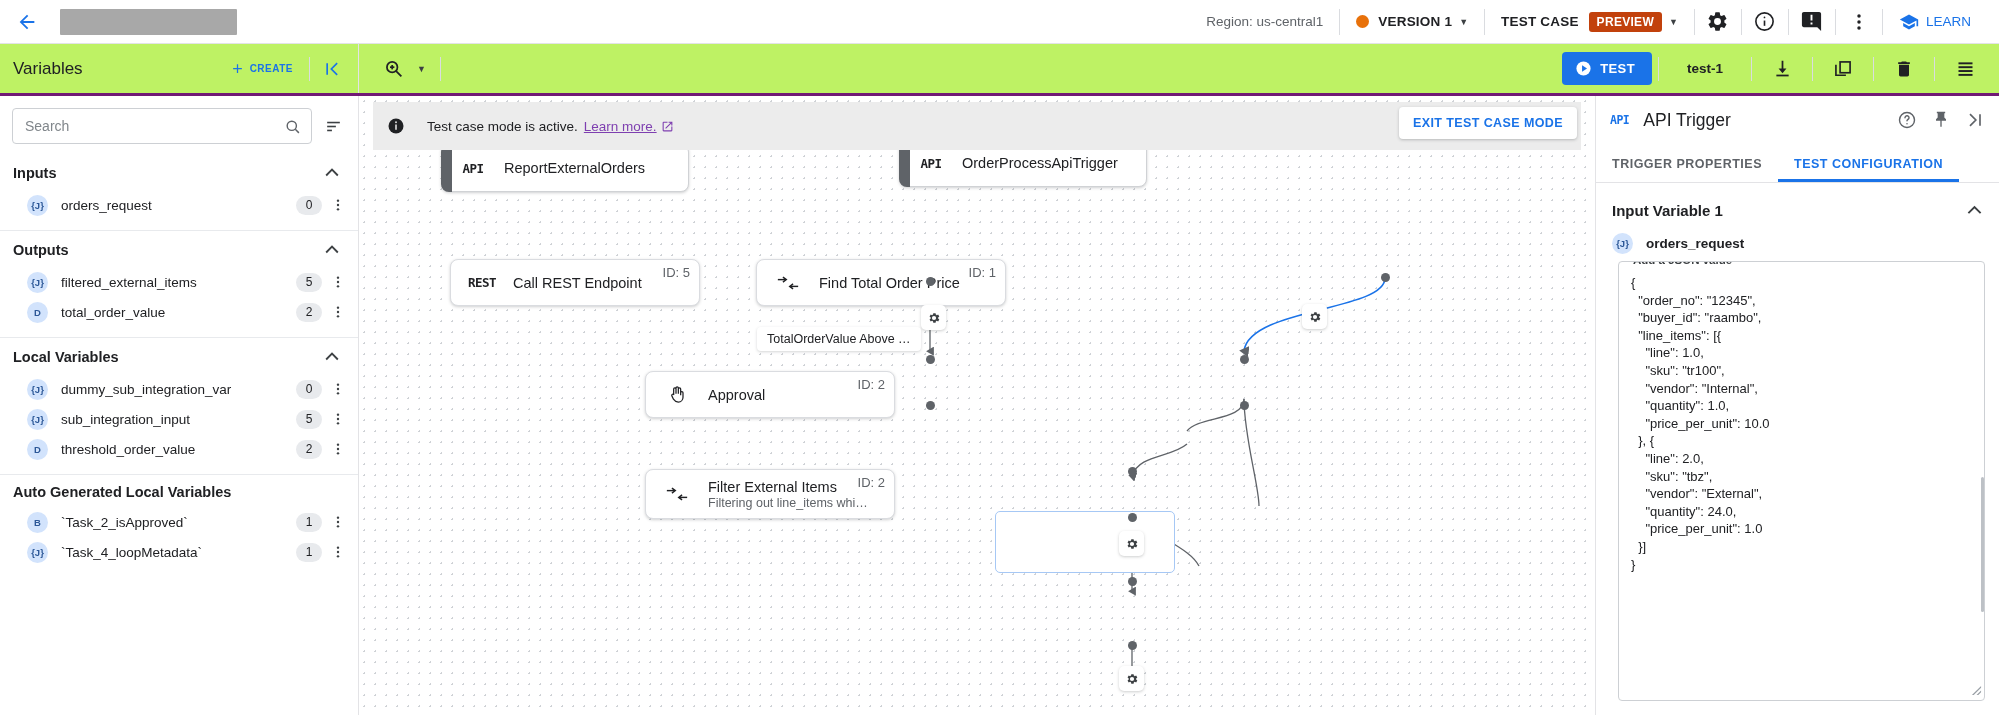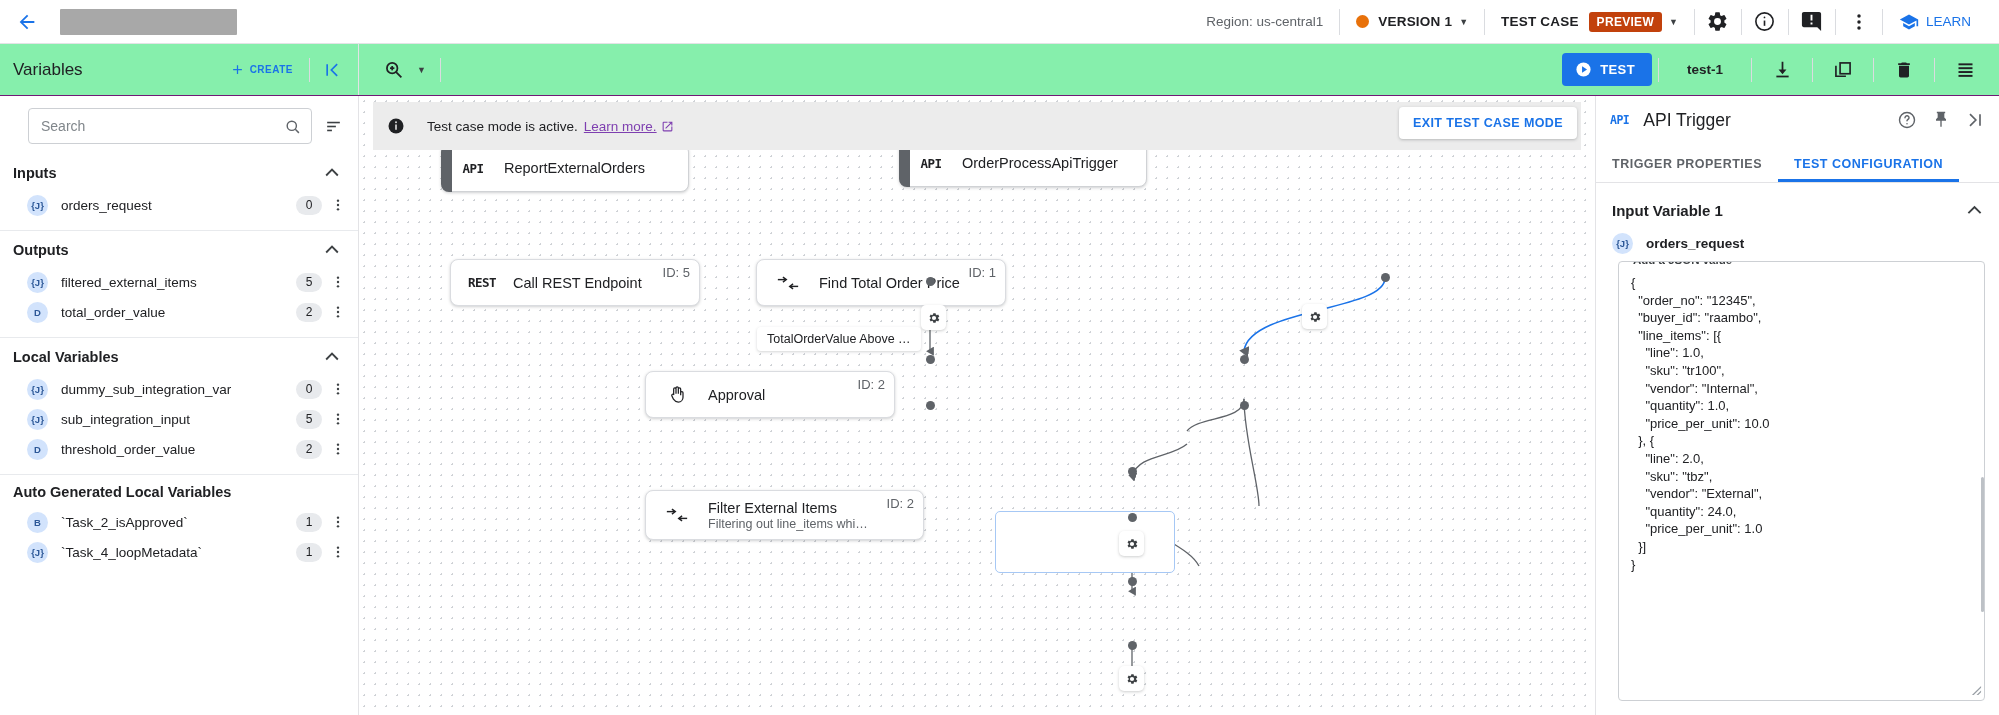--- a/index.html
+++ b/index.html
@@ -48,21 +48,21 @@
   .icon-btn {
     width: 46px; height: 44px; display: flex; align-items: center; justify-content: center;
     cursor: pointer; color: #202124;
   }
   .learn {
     display: flex; align-items: center; gap: 7px; color: #1a73e8;
     font-size: 13.5px; padding: 0 14px 0 16px; cursor: pointer; white-space: nowrap;
   }
 
   
-  .subbar { height: 52px; min-height: 52px; display: flex; align-items: stretch; border-bottom: 1px solid #701a75; background: #86efac; }
+  .subbar { height: 52px; min-height: 52px; display: flex; align-items: stretch; border-bottom: 3px solid #701a75; background: #bef264; }
   .subbar-left {
     width: 359px; min-width: 359px; display: flex; align-items: center;
     border-right: 1px solid #e3e3e6; padding: 0 8px 0 13px;
   }
   .panel-title { font-size: 17px; color: #202124; flex: 1 1 auto; }
   .create-btn {
     display: flex; align-items: center; gap: 5px; color: #1a73e8;
     font-size: 10px; font-weight: bold; letter-spacing: .5px; padding: 6px 10px; cursor: pointer;
   }
   .vsep-sm { width: 1px; height: 24px; background: #dadce0; margin: 0 6px; }
@@ -79,21 +79,21 @@
   .subbar-icon { width: 48px; height: 52px; display: flex; align-items: center; justify-content: center; cursor: pointer; color: #202124; }
 
   
   .body { flex: 1 1 auto; display: flex; min-height: 0; }
 
   
   .sidebar {
     width: 359px; min-width: 359px; border-right: 1px solid #e3e3e6;
     background: #fff; display: flex; flex-direction: column; overflow: hidden;
   }
-  .search-wrap { padding: 12px 12px 10px 28px; display: flex; align-items: center; gap: 8px; }
+  .search-wrap { padding: 12px 12px 10px 12px; display: flex; align-items: center; gap: 8px; }
   .search-box {
     flex: 1 1 auto; height: 36px; border: 1px solid #cdd0d4; border-radius: 4px;
     display: flex; align-items: center; padding: 0 10px 0 12px; background: #fff;
   }
   .search-box input {
     border: none; outline: none; flex: 1 1 auto; font-size: 14px;
     font-family: "Liberation Sans", sans-serif; color: #202124; background: transparent;
   }
   .search-box input::placeholder { color: #80868b; }
   .sort-icon { width: 26px; display: flex; align-items: center; justify-content: center; cursor: pointer; color: #3c4043; }
@@ -616,21 +616,21 @@
       <div class="port" style="left:769px; top:371px;"></div>
       <div class="port" style="left:769px; top:417px;"></div>
       <div class="gear-badge" style="left:760px; top:435px;">
         <svg width="14" height="14" viewBox="0 0 24 24" fill="#3c4043">
             <path d="M19.1 12.9c.05-.3.07-.6.07-.9s-.02-.6-.07-.9l2-1.6-2-3.4-2.4 1a7 7 0 00-1.6-.9l-.36-2.5h-4l-.36 2.5c-.6.24-1.1.55-1.6.9l-2.4-1-2 3.4 2 1.6c-.05.3-.07.6-.07.9s.02.6.07.9l-2 1.6 2 3.4 2.4-1c.5.35 1 .66 1.6.9l.36 2.5h4l.36-2.5c.6-.24 1.1-.55 1.6-.9l2.4 1 2-3.4-2-1.6zM12 15.6a3.6 3.6 0 110-7.2 3.6 3.6 0 010 7.2z"></path>
           </svg>
       </div>
 
       <div class="ghost-box"></div>
 
-      <div class="node" style="left:286px; top:394px; width:279px; height:50px;">
+      <div class="node" style="left:286px; top:373px; width:250px; height:50px;">
         <span class="node-icon">
           <svg width="22" height="20" viewBox="0 0 26 20" fill="none" stroke="#202124" stroke-width="1.7">
               <line x1="1" y1="6" x2="10" y2="6"></line>
               <polyline points="7,3 11,6 7,9"></polyline>
               <line x1="25" y1="14" x2="16" y2="14"></line>
               <polyline points="19,11 15,14 19,17"></polyline>
             </svg>
         </span>
         <div class="node-body">
           <div class="node-title">Filter External Items</div>

